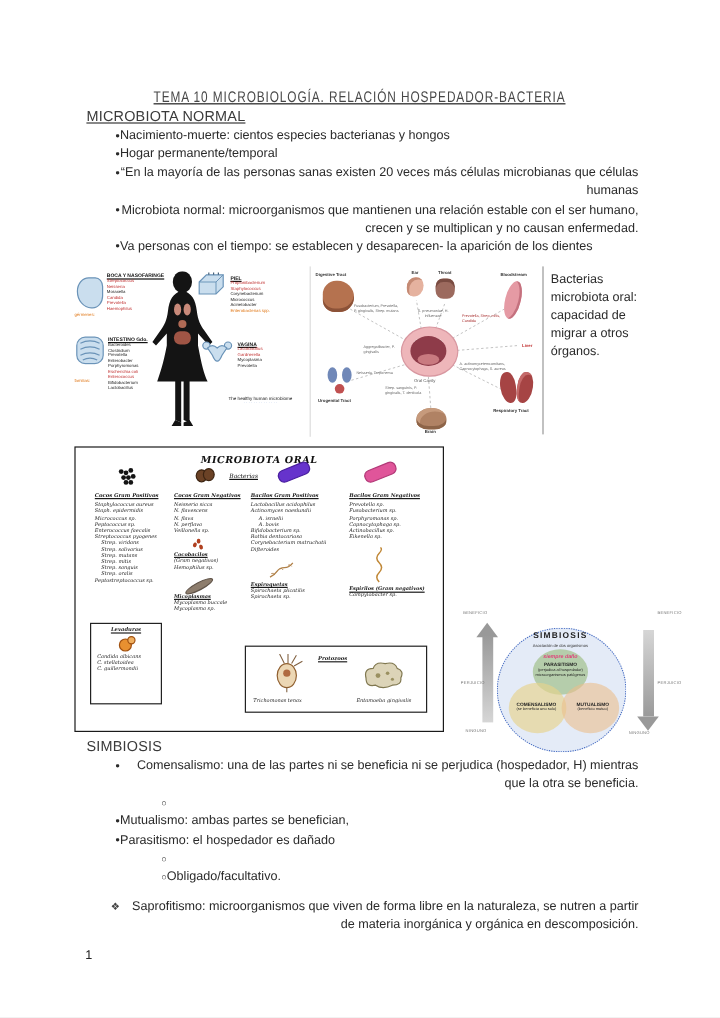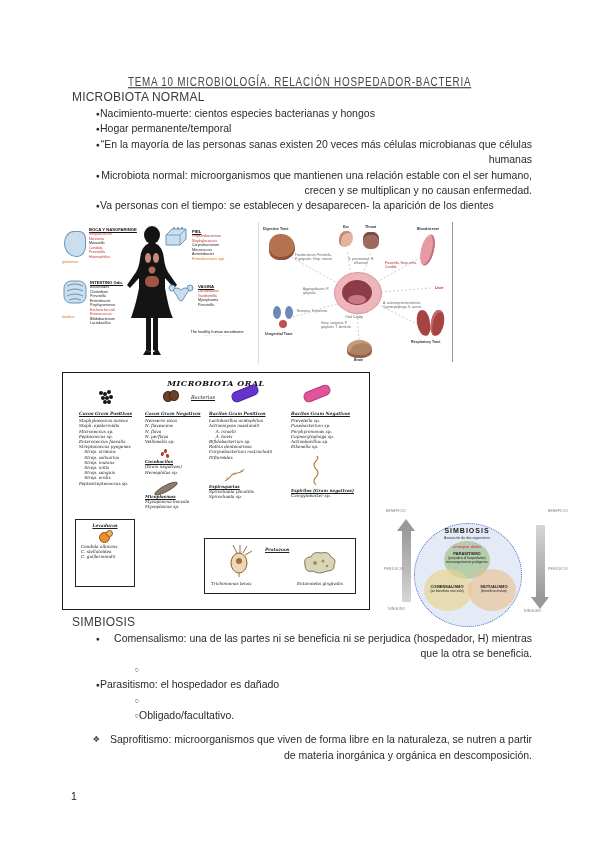--- a/index.html
+++ b/index.html
@@ -96,21 +96,21 @@
   .arrow-head{position:absolute;width:0;height:0;border-left:9px solid transparent;border-right:9px solid transparent;}
   .a-label{position:absolute;font-size:3.4px;color:#777;letter-spacing:.2px;}
 </style>
 </head>
 <body>
 
 <div class="page">
 
   <div class="doc-title"><span>TEMA 10 MICROBIOLOGÍA. RELACIÓN HOSPEDADOR-BACTERIA</span></div>
 
-  <div class="sec-h" style="top:90px;">MICROBIOTA NORMAL</div>
+  <div class="sec-h" style="top:90px;text-decoration:underline;">MICROBIOTA NORMAL</div>
   <div class="bullets" style="top:106px;">
       <div class="bullet-row lvl1">
         <span class="mk mk-disc">●</span>
         <span class="bt">Nacimiento-muerte: cientos especies bacterianas y hongos</span>
       </div>
       <div class="bullet-row lvl1">
         <span class="mk mk-disc">●</span>
         <span class="bt">Hogar permanente/temporal</span>
       </div>
       <div class="bullet-row lvl1">
@@ -258,20 +258,21 @@
     <div class="ann" style="left:36px;top:32px;width:40px;">Fusobacterium, Prevotella, P. gingivalis, Strep. mutans</div>
     <div class="ann" style="left:44px;top:66px;width:34px;">Aggregatibacter, P. gingivalis</div>
     <div class="ann" style="left:38px;top:88px;width:38px;">Neisseria, Treponema</div>
     <div class="ann" style="left:84px;top:36px;width:36px;text-align:center;">S. pneumoniae, H. influenzae</div>
     <div class="ann" style="left:126px;top:40px;width:44px;color:#a33;">Prevotella, Strep. mitis, Candida</div>
     <div class="ann" style="left:124px;top:80px;width:44px;">A. actinomycetemcomitans, Capnocytophaga, S. aureus</div>
     <div class="ann" style="left:62px;top:100px;width:36px;">Strep. sanguinis, P. gingivalis, T. denticola</div>
   </div>
 
   <div class="vdivider"></div>
+  <div class="side-note">Bacterias microbiota oral: capacidad de migrar a otros órganos.</div>
 
   <div class="oral-box">
     <div class="ob-title">MICROBIOTA ORAL</div>
     <div class="ob-bact">Bacterias</div>
 
     <div class="cocci-cluster" style="left:36px;top:18px;"></div>
     <div class="dcocci" style="left:100px;top:17px;width:16px;height:12px;">
         <i style="left:0;top:1px;"></i>
         <i style="left:6px;top:0;"></i>
       </div>
@@ -440,20 +441,24 @@
   <div class="bullets" style="top:631px;">
       <div class="bullet-row lvl1">
         <span class="mk mk-disc">●</span>
         <span class="bt">Comensalismo: una de las partes ni se beneficia ni se perjudica (hospedador, H) mientras que la otra se beneficia.</span>
       </div>
       <div class="bullet-row lvl2">
         <span class="mk mk-circle">○</span>
       </div>
       <div class="bullet-row lvl1">
         <span class="mk mk-disc">●</span>
+        <span class="bt">Mutualismo: ambas partes se benefician,</span>
+      </div>
+      <div class="bullet-row lvl1">
+        <span class="mk mk-disc">●</span>
         <span class="bt">Parasitismo: el hospedador es dañado</span>
       </div>
       <div class="bullet-row lvl2">
         <span class="mk mk-circle">○</span>
       </div>
       <div class="bullet-row lvl2">
         <span class="mk mk-circle">○</span>
         <span class="bt">Obligado/facultativo.</span>
       </div>
       <div class="bullet-row lvl1 gap">

